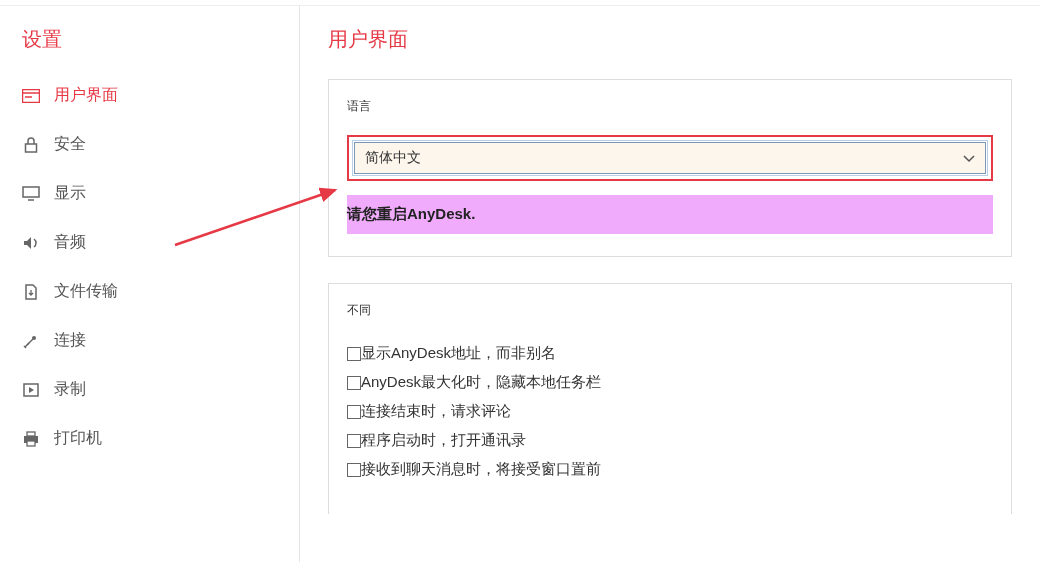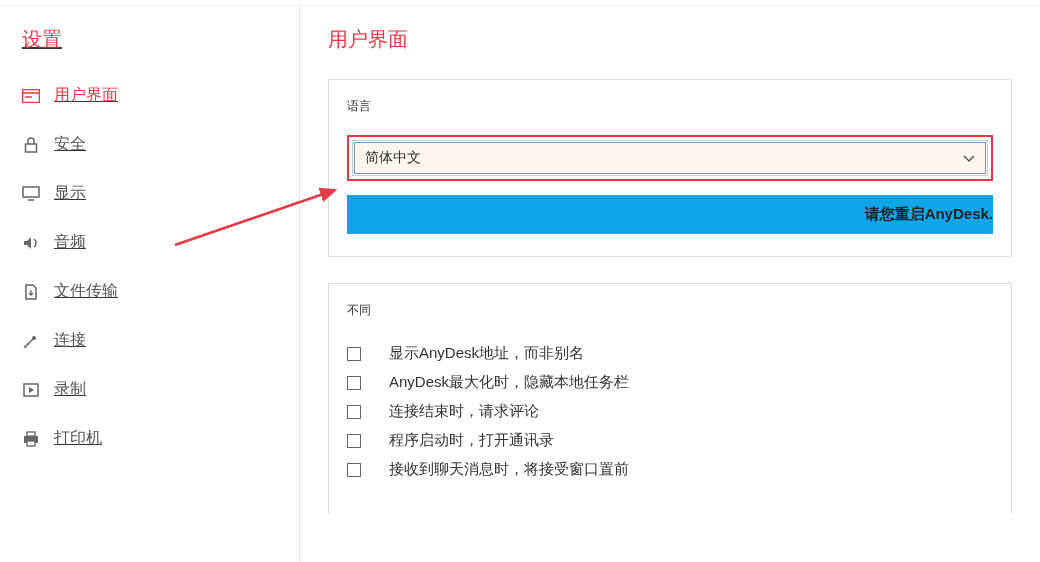--- a/index.html
+++ b/index.html
@@ -20,21 +20,20 @@
     }
     .container {
       display: flex;
       height: calc(100% - 6px);
     }
     .sidebar {
       width: 300px;
       border-right: 1px solid #e5e5e5;
       padding: 20px 0 0 0;
       background: #fff;
-      text-decoration: underline;
     }
     .sidebar-title {
       color: #e63946;
       font-size: 20px;
       font-weight: normal;
       padding: 0 0 18px 22px;
     }
     .sidebar-item {
       display: flex;
       align-items: center;
@@ -95,31 +94,31 @@
       cursor: pointer;
       font-size: 14px;
       color: #333;
       outline: 1px solid #b8cde6;
       outline-offset: 1px;
     }
     .chevron {
       color: #555;
     }
     .restart-banner {
-      background: #0ea5e9;
-      text-align: right;
+      background: #f0abfc;
+      text-align: left;
       padding: 10px 0;
       font-weight: bold;
       font-size: 15px;
       color: #222;
     }
     .checkbox-row {
       display: flex;
       align-items: center;
-      gap: 28px;
+      gap: 0;
       padding: 5px 0;
       font-size: 15px;
       color: #333;
       cursor: pointer;
     }
     .checkbox-box {
       width: 14px;
       height: 14px;
       border: 1.5px solid #666;
       display: inline-block;

